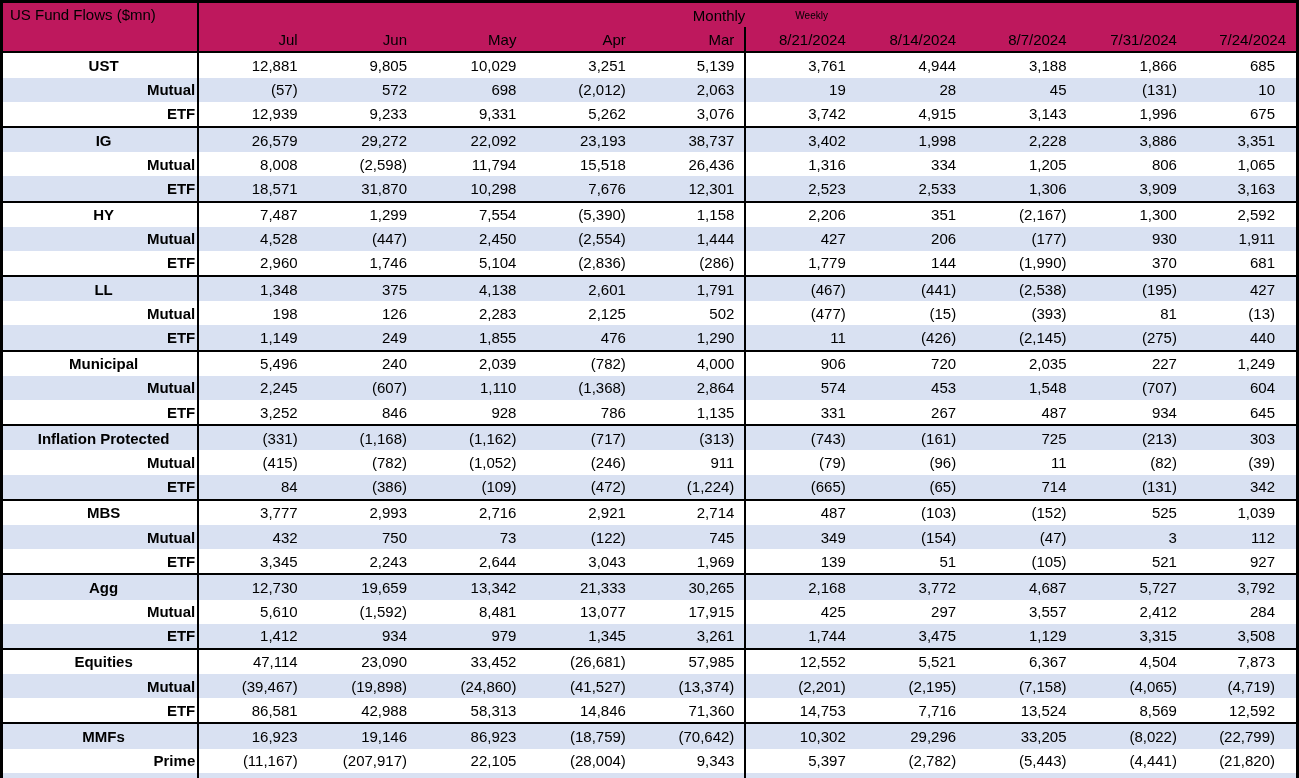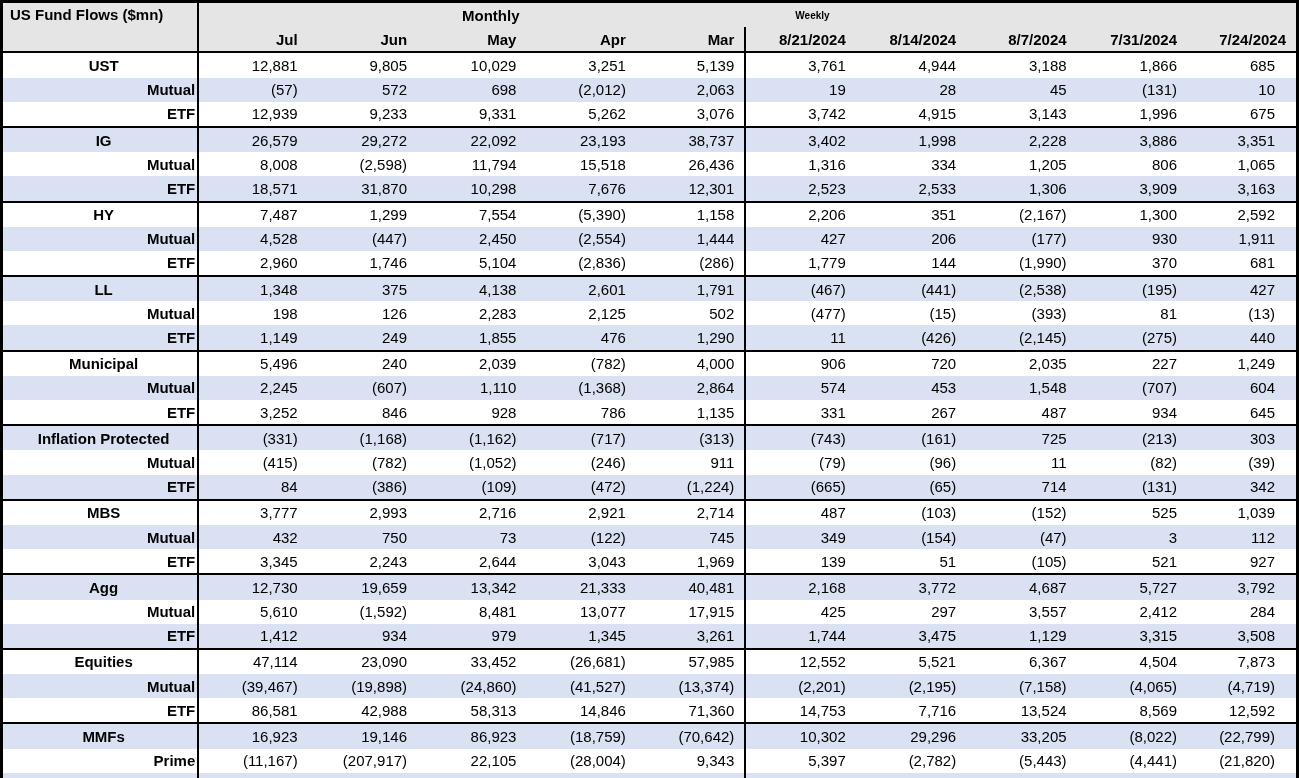--- a/index.html
+++ b/index.html
@@ -19,28 +19,28 @@
   }
   td, th {
     font-size: 15px;
     height: 24.2px;
     padding: 0;
     white-space: nowrap;
     overflow: hidden;
     color: #000;
   }
   
-  thead th { background: #e5e5e5; font-weight: bold; }
+  thead th { background: #be185d; font-weight: normal; }
   th.t-title {
     text-align: left;
     vertical-align: top;
     padding: 3px 0 0 7px;
     font-size: 15px;
   }
-  th.sect-monthly { text-align: center; padding-left: 37px; font-size: 15px; }
+  th.sect-monthly { text-align: right; padding-left: 37px; font-size: 15px; }
   th.sect-weekly  { text-align: left; padding-left: 50px; font-size: 10px; }
   th.colhead { text-align: right; padding-right: 10px; margin-top: 8px; }
   tr.colhead-row th, th.t-title { border-bottom: 2.5px solid #000; }
   
   td.num { text-align: right; padding-right: 10px; }
   td.lastcol { padding-right: 21px; }
   td.group-label { text-align: center; font-weight: bold; padding-left: 7px; }
   td.sub-label { text-align: right; padding-right: 2px; font-weight: bold; }
   
   .vdiv { border-right: 2px solid #000; }
@@ -360,21 +360,21 @@
         <td class="num">(105)</td>
         <td class="num">521</td>
         <td class="num lastcol">927</td>
       </tr>
       <tr class="alt gsep">
         <td class="group-label vdiv">Agg</td>
         <td class="num">12,730</td>
         <td class="num">19,659</td>
         <td class="num">13,342</td>
         <td class="num">21,333</td>
-        <td class="num vdiv">40,481</td>
+        <td class="num vdiv">30,265</td>
         <td class="num">2,168</td>
         <td class="num">3,772</td>
         <td class="num">4,687</td>
         <td class="num">5,727</td>
         <td class="num lastcol">3,792</td>
       </tr>
       <tr>
         <td class="sub-label vdiv">Mutual</td>
         <td class="num">5,610</td>
         <td class="num">(1,592)</td>

